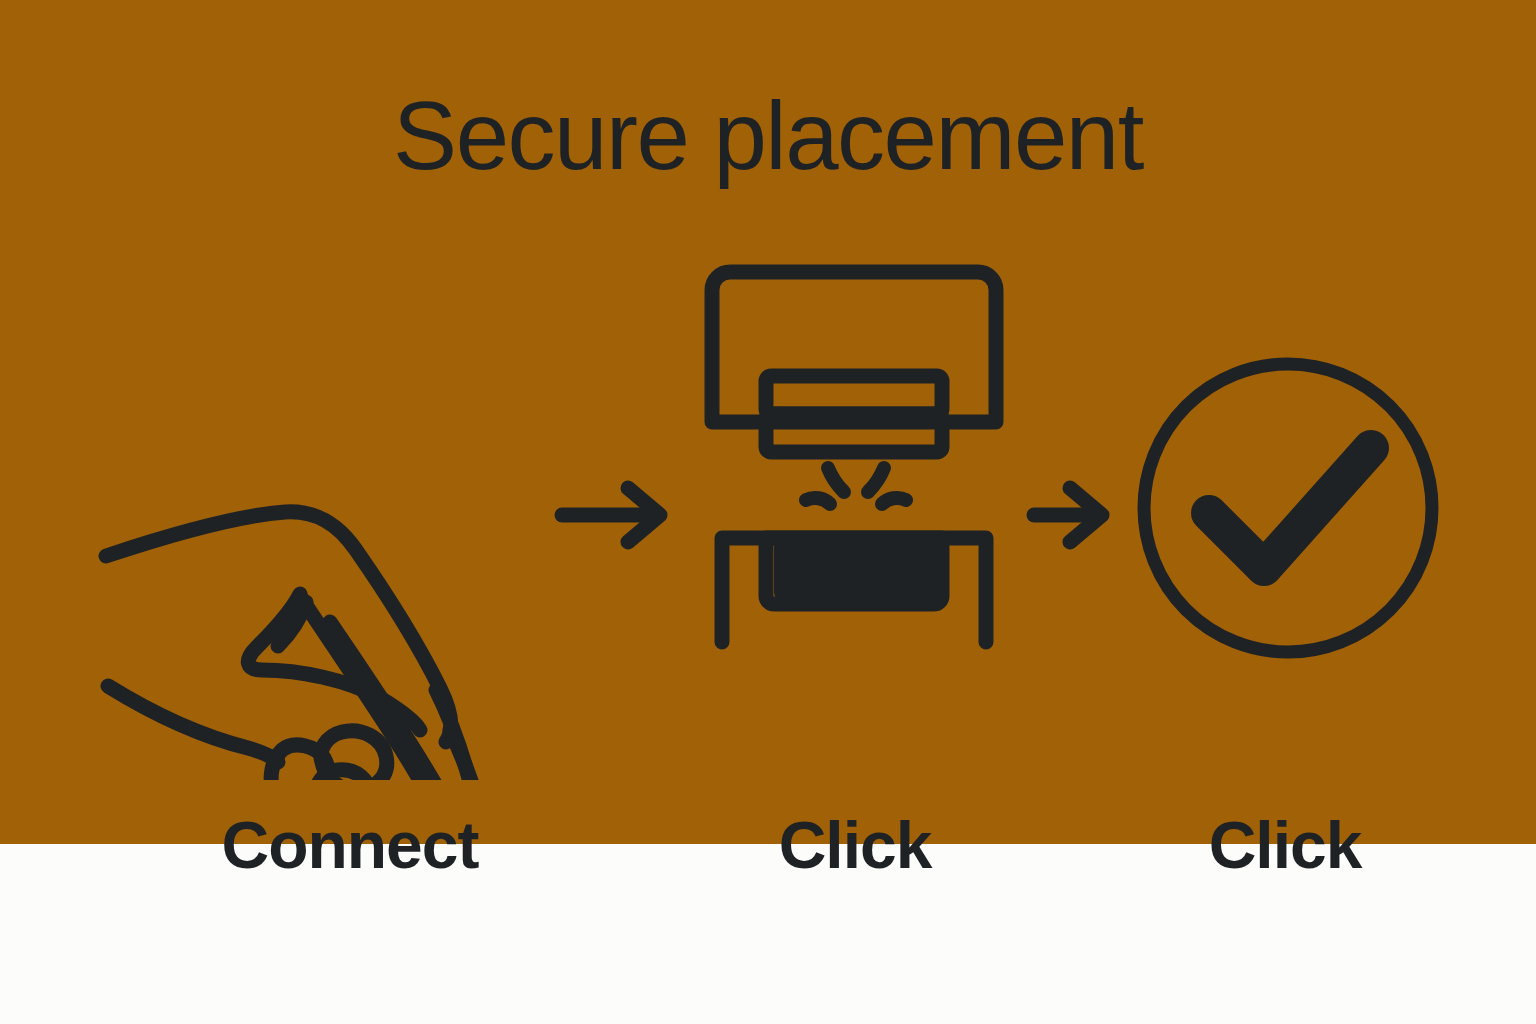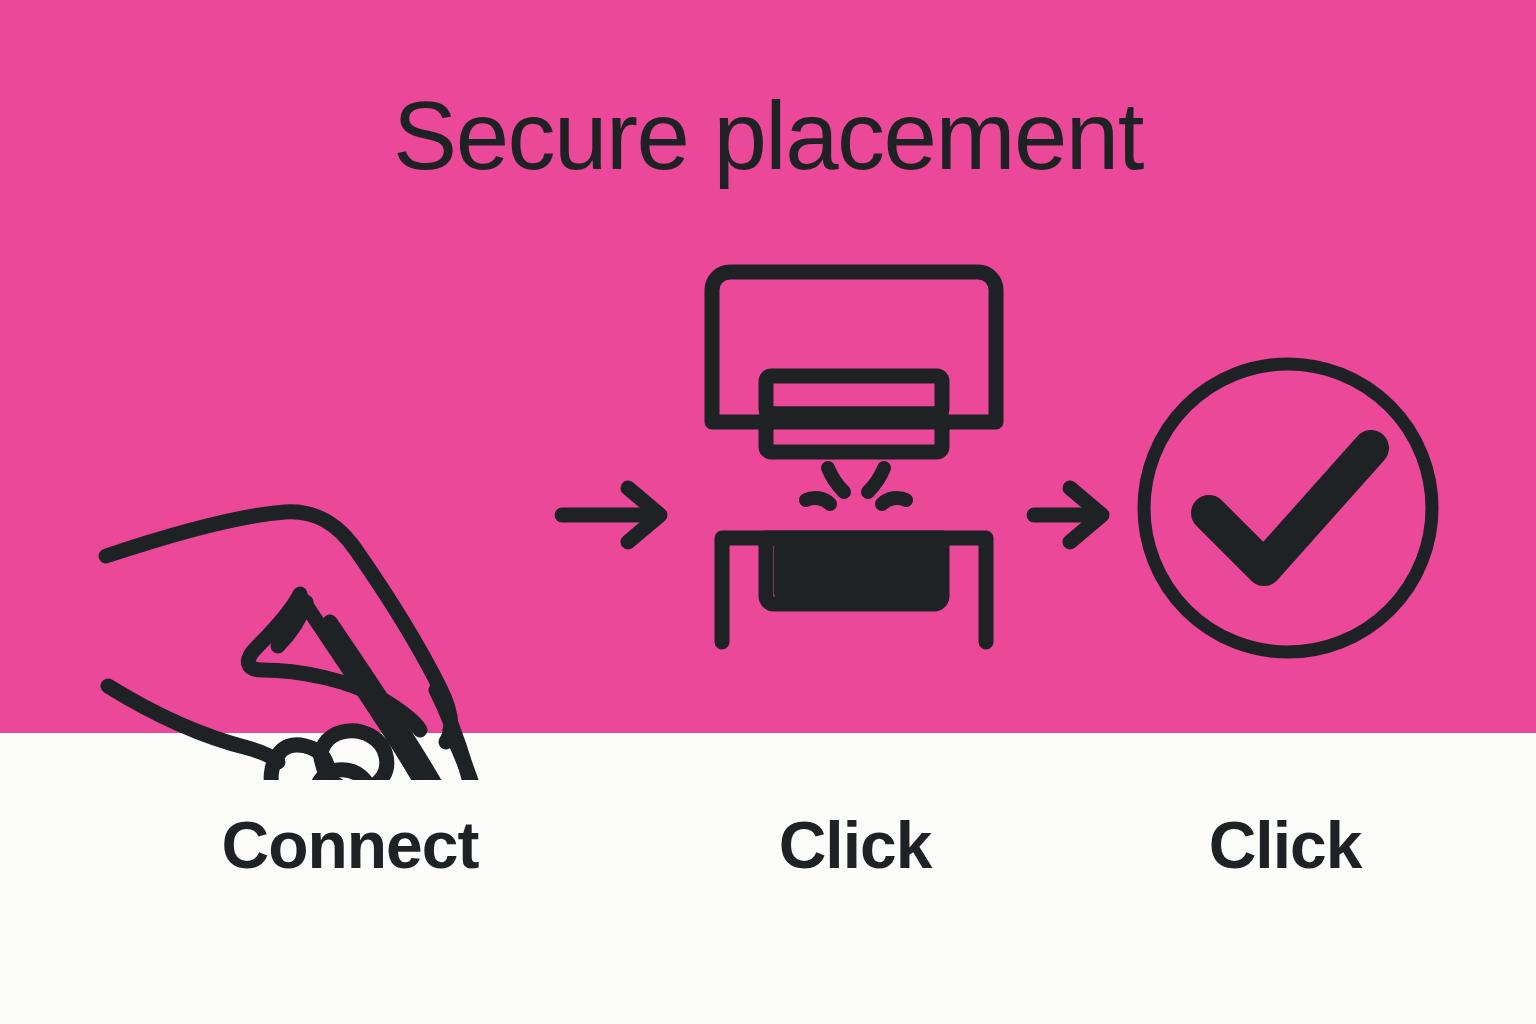--- a/index.html
+++ b/index.html
@@ -9,22 +9,22 @@
   body {
     width: 1536px;
     height: 1024px;
     background: #fcfcfa;
     font-family: "Liberation Sans", sans-serif;
     overflow: hidden;
   }
   #infographic {
     position: relative;
     width: 1536px;
-    height: 733px;
-    background: #ec4899;
+    height: 844px;
+    background: #a16207;
   }
   .title {
     position: absolute;
     top: 86px;
     left: 0;
     width: 1536px;
     text-align: center;
     font-size: 96px;
     font-weight: 500;
     letter-spacing: -1.5px;

